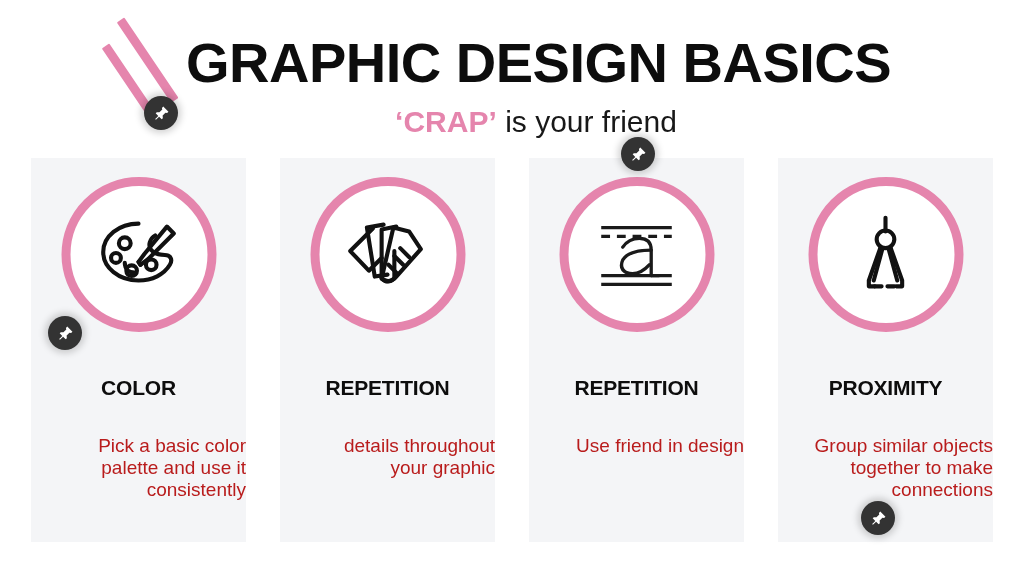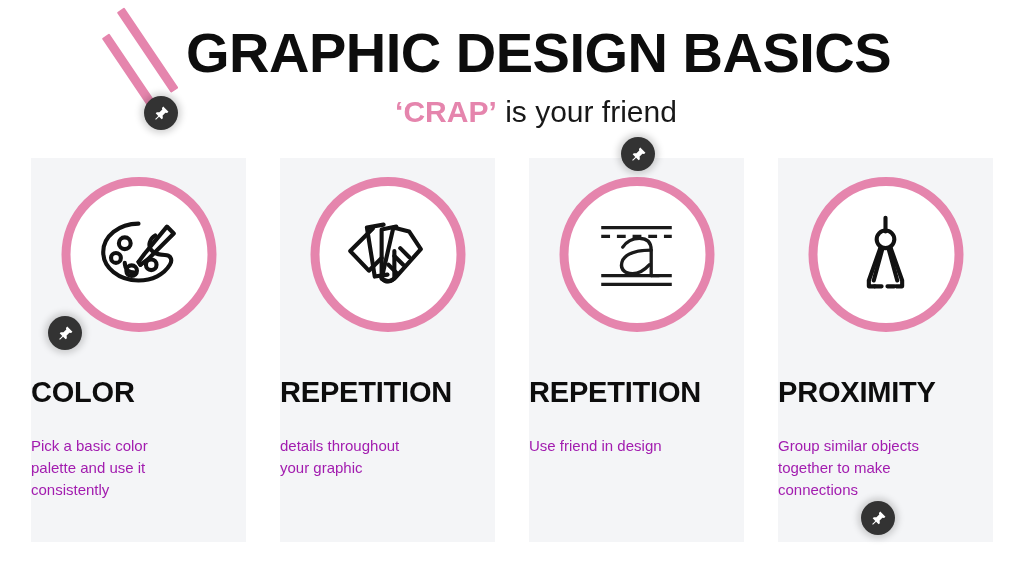--- a/index.html
+++ b/index.html
@@ -12,21 +12,21 @@
     height: 574px;
     position: relative;
     overflow: hidden;
     font-family: "Liberation Sans", sans-serif;
     color: #111111;
   }
 
   
   #header {
     position: absolute;
-    left: 0; top: 0;
+    left: 0; top: 10px;
     width: 1024px;
     height: 150px;
   }
 
   #title {
     position: absolute;
     left: 186px;
     top: 20px;
     font-size: 56px;
     font-weight: bold;
@@ -130,35 +130,36 @@
     align-items: center;
     justify-content: center;
   }
   .icon-ring svg { display: block; }
 
   .card-title {
     position: absolute;
     left: 0;
     top: 218px;
     width: 100%;
-    font-size: 29px;
+    text-align: center;
+    font-size: 21px;
     font-weight: bold;
     letter-spacing: -0.2px;
     color: #0d0d0d;
   }
 
   .card-desc {
     position: absolute;
     left: 0;
     top: 277px;
     width: 100%;
-    text-align: left;
-    font-size: 15px;
+    text-align: right;
+    font-size: 19px;
     line-height: 22px;
-    color: #a21caf;
+    color: #b91c1c;
   }
 </style>
 </head>
 <body>
 
 <div id="header">
 
   <div id="deco-lines">
     <div class="deco-bar one"></div>
     <div class="deco-bar two"></div>

